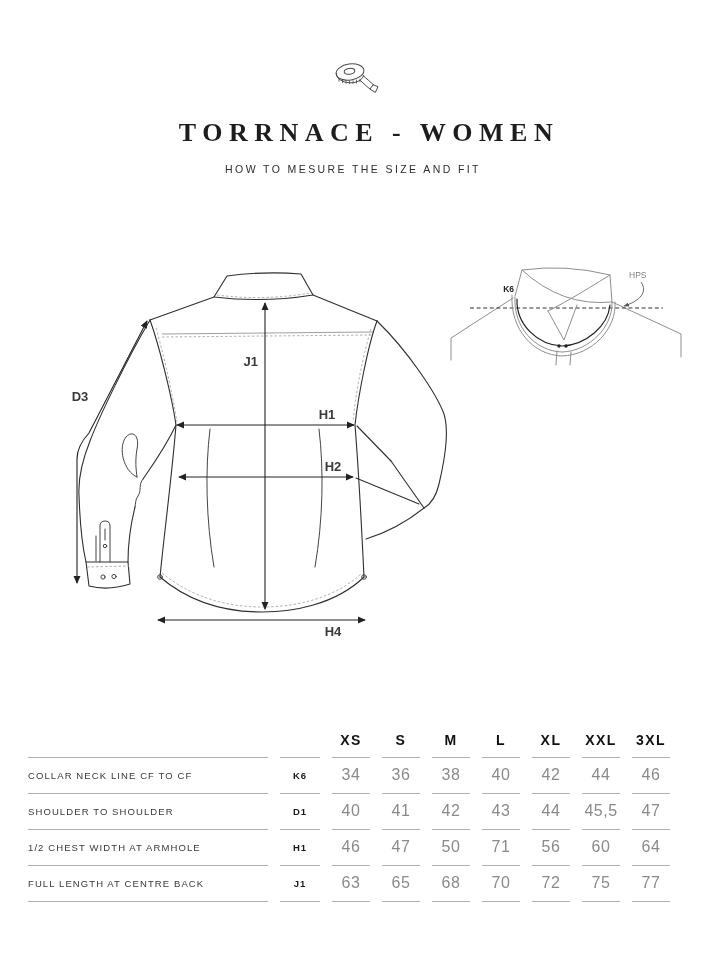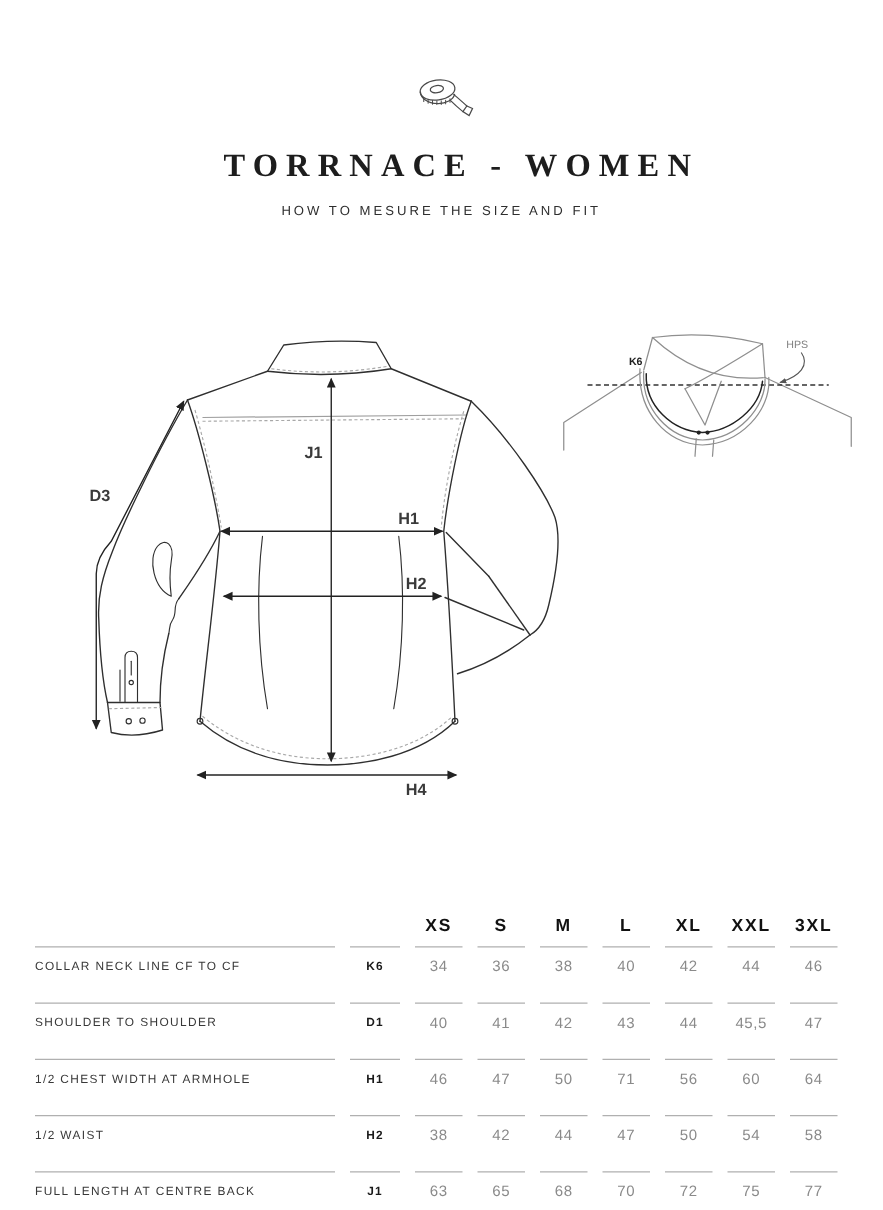--- a/index.html
+++ b/index.html
@@ -27,26 +27,26 @@
   .gray{fill:none;stroke:#8f8f8f;stroke-width:1;stroke-linejoin:round;stroke-linecap:round;}
   .grayd{fill:none;stroke:#333;stroke-width:1.2;stroke-dasharray:4 2.6;}
   .blk{fill:none;stroke:#222;stroke-width:1.2;stroke-linecap:round;}
   .collab-k6{font-family:"Liberation Sans",sans-serif;font-size:8.5px;font-weight:700;fill:#222;}
   .collab-hps{font-family:"Liberation Sans",sans-serif;font-size:8.5px;fill:#808080;}
 
   
   .size-table{position:absolute;top:726px;left:16px;border-collapse:separate;border-spacing:12px 0;}
   .size-table th,.size-table td{border-bottom:1px solid #b0b0b0;}
   .size-table th{padding:6px 0 9px;}
-  .size-table td{padding:8px 0 22px;}
+  .size-table td{padding:8px 0 9px;}
   .c-name{width:240px;text-align:left;font-size:9.5px;letter-spacing:1.1px;color:#383838;font-weight:400;}
   .c-code{width:40px;text-align:center;font-size:9.5px;font-weight:700;color:#1a1a1a;letter-spacing:1px;}
   .c-val{width:38px;text-align:center;}
   th.c-val{font-size:14px;font-weight:700;color:#111;letter-spacing:1.5px;}
-  td.c-val{font-size:12px;color:#8a8a8a;letter-spacing:0.5px;}
+  td.c-val{font-size:16px;color:#8a8a8a;letter-spacing:0.5px;}
 </style>
 </head>
 <body>
 
 <div class="page">
 
   <svg class="tape-icon" width="62" height="44" viewBox="0 0 62 44">
     <g fill="none" stroke="#4a4a4a" stroke-width="1" stroke-linecap="round">
       <ellipse cx="28" cy="16" rx="14" ry="8" transform="rotate(-8 28 16)"></ellipse>
       <path d="M14.3,17.5 C14.6,22.5 20,26.5 28,26.8 C35,27 40.5,23.8 41.7,19.5"></path>
@@ -201,31 +201,20 @@
           <td class="c-code">H1</td>
           <td class="c-val">46</td>
           <td class="c-val">47</td>
           <td class="c-val">50</td>
           <td class="c-val">71</td>
           <td class="c-val">56</td>
           <td class="c-val">60</td>
           <td class="c-val">64</td>
         </tr>
         <tr>
-          <td class="c-name">1/2 WAIST</td>
-          <td class="c-code">H2</td>
-          <td class="c-val">38</td>
-          <td class="c-val">42</td>
-          <td class="c-val">44</td>
-          <td class="c-val">47</td>
-          <td class="c-val">50</td>
-          <td class="c-val">54</td>
-          <td class="c-val">58</td>
-        </tr>
-        <tr>
           <td class="c-name">FULL LENGTH AT CENTRE BACK</td>
           <td class="c-code">J1</td>
           <td class="c-val">63</td>
           <td class="c-val">65</td>
           <td class="c-val">68</td>
           <td class="c-val">70</td>
           <td class="c-val">72</td>
           <td class="c-val">75</td>
           <td class="c-val">77</td>
         </tr>

